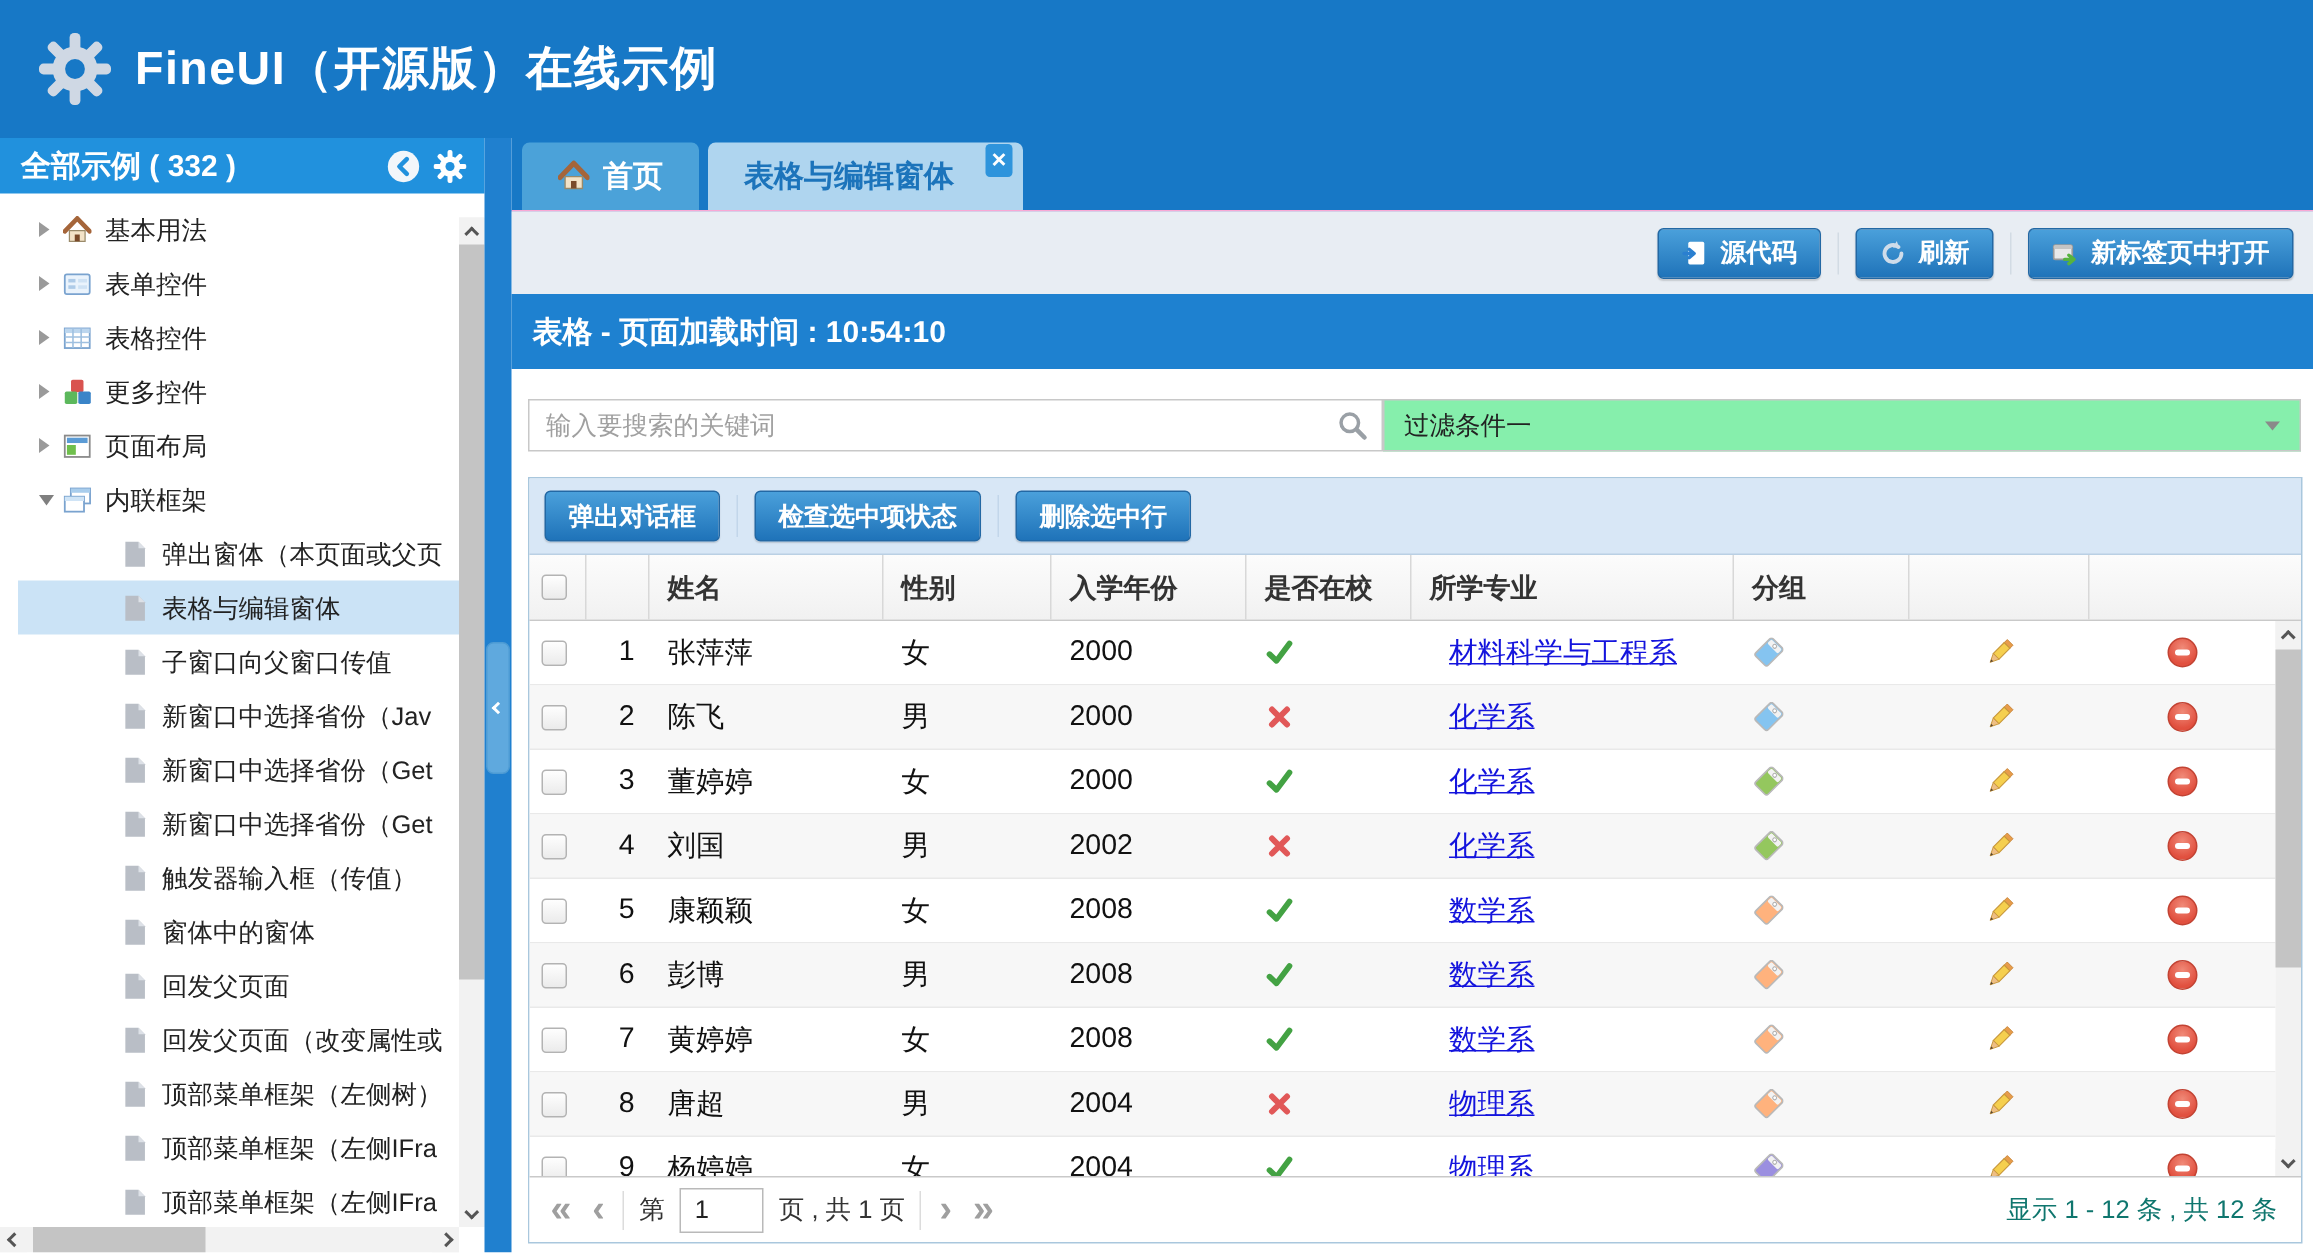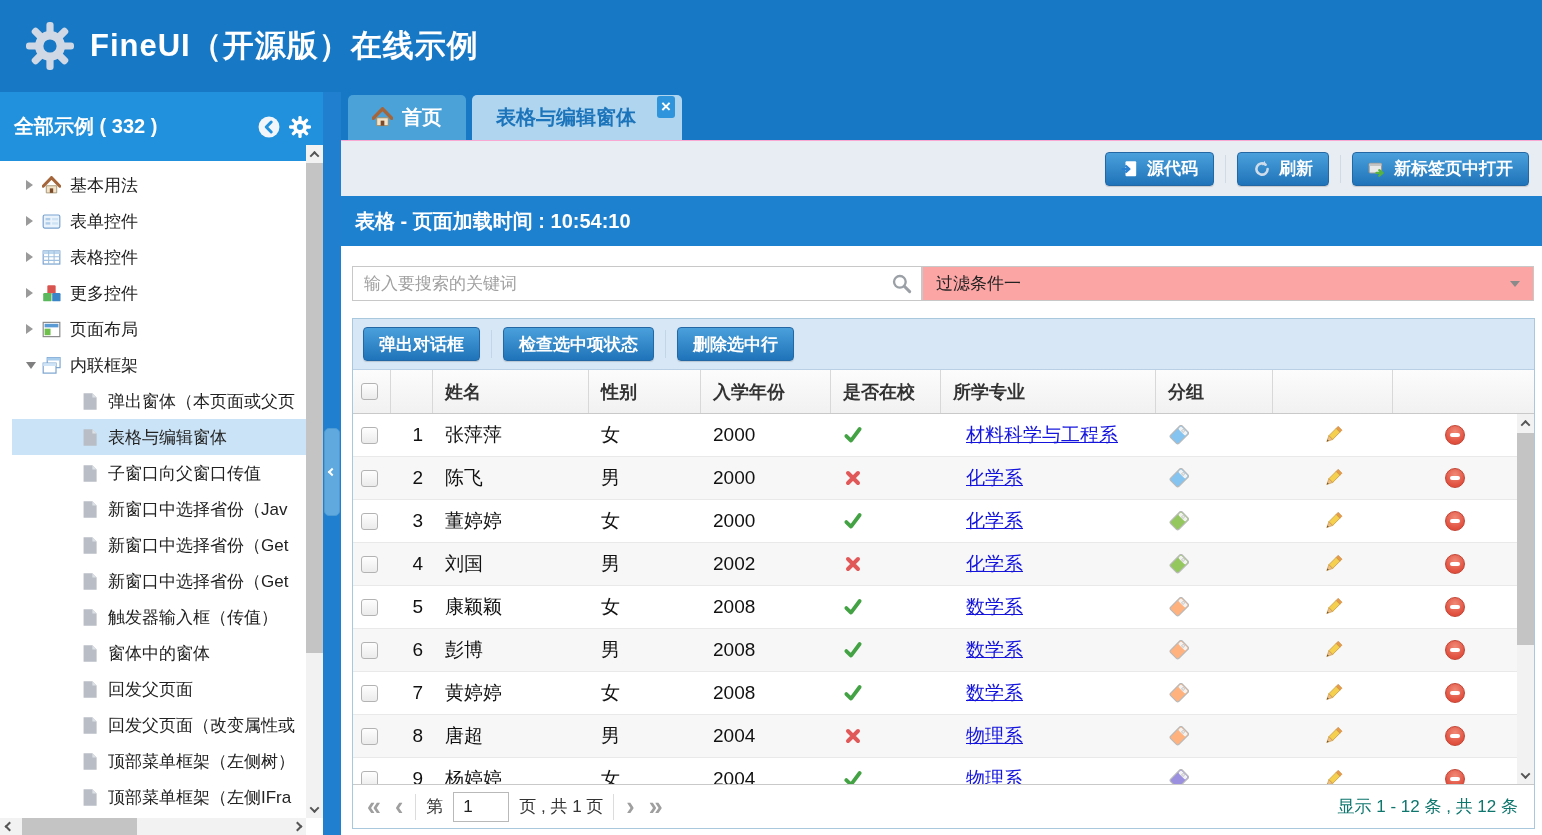--- a/index.html
+++ b/index.html
@@ -13,21 +13,21 @@
   .logo { width:48px; height:48px; display:inline-block; }
   .logo svg { width:100%; height:100%; }
   .app-title { color:#fff; font-size:31px; font-weight:bold; letter-spacing:1px; }
 
   
   .body-row { flex:1; display:flex; min-height:0; }
 
   
   .sidebar { width:323px; flex:0 0 323px; display:flex; flex-direction:column;
     background:#fff; position:relative; }
-  .sidebar-header { height:69px; background:#2191dd; display:flex; align-items:center;
+  .sidebar-header { height:37px; background:#2191dd; display:flex; align-items:center;
     padding:0 12px 0 14px; flex:0 0 auto; }
   .sb-title { color:#fff; font-size:20px; font-weight:bold; }
   .sb-icons { margin-left:auto; display:flex; align-items:center; gap:9px; }
   .sb-ico { width:22px; height:22px; display:inline-block; cursor:pointer; }
   .sb-ico svg { width:100%; height:100%; }
   .tree { flex:1; overflow:hidden; white-space:nowrap; padding-top:6px;
     width:306px;padding-left:12px; }
   .tree-item { height:36px; display:flex; align-items:center; font-size:17px;
     color:#222; padding-left:14px; cursor:pointer; }
   .tree-item.child { padding-left:68px; }
@@ -99,21 +99,21 @@
   .panel-body { flex:1; min-height:0; display:flex; flex-direction:column;
     padding:20px 7px 6px 11px; background:#fff; }
   .search-row { display:flex; flex:0 0 auto; padding-right:1px; }
   .search-box { width:570px; flex:0 0 570px; height:35px; border:1px solid #c8c8c8;
     background:#fff; display:flex; align-items:center; padding:0 9px 0 11px; }
   .search-input { flex:1; border:none; outline:none; font-size:17px; color:#333;
     font-family:inherit; background:transparent; }
   .search-input::placeholder { color:#a0a0a0; }
   .mag { width:21px; height:21px; cursor:pointer; }
   .mag svg { width:100%; height:100%; }
-  .filter-select { flex:1; height:35px; border:1px solid #c8c8c8; background:#fca5a5;
+  .filter-select { flex:1; height:35px; border:1px solid #c8c8c8; background:#86efac;
     display:flex; align-items:center; justify-content:space-between; padding:0 13px;
     font-size:17px; color:#222; cursor:pointer; }
   .caret { width:0; height:0; border-top:6px solid #8a8a8a;
     border-left:5px solid transparent; border-right:5px solid transparent; }
 
   
   .grid { margin-top:17px; flex:1; min-height:0; border:1px solid #a9c7dd;
     display:flex; flex-direction:column; }
   .grid-toolbar { height:51px; flex:0 0 51px; background:#d8e7f6;
     border-bottom:1px solid #bad0e4; display:flex; align-items:center; gap:11px;

